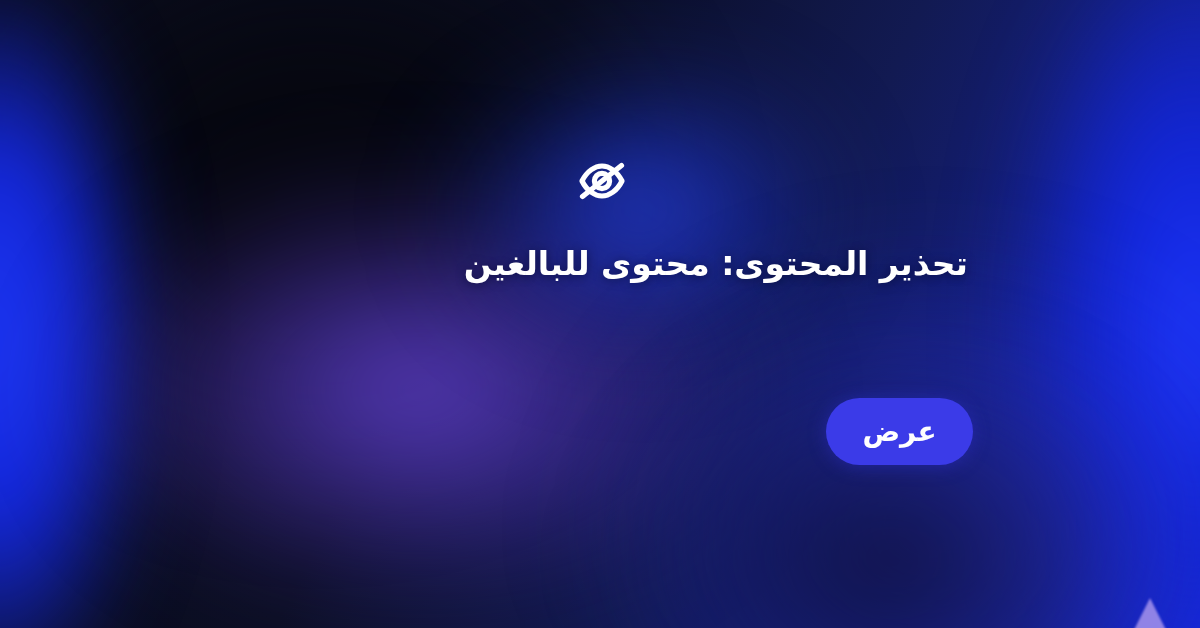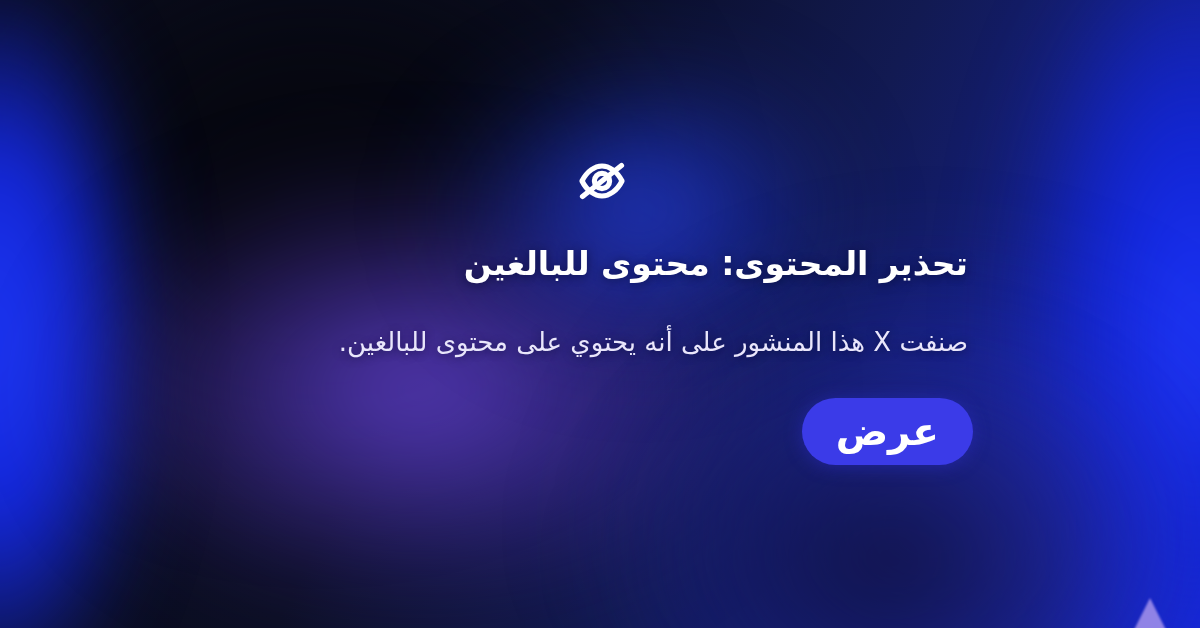--- a/index.html
+++ b/index.html
@@ -194,21 +194,21 @@
     justify-content: center;
     min-width: 147px;
     height: 67px;
     padding: 12px 34px;
     box-sizing: border-box;
     border: none;
     border-radius: 999px;
     background: #3b3be8;
     color: #ffffff;
     font-family: inherit;
-    font-size: 39px;
+    font-size: 28px;
     font-weight: 700;
     line-height: 1;
     cursor: pointer;
     box-shadow: 0 2px 18px rgba(48,48,210,0.45);
   }
 </style>
 </head>
 <body>
 
 <div id="stage">
@@ -230,20 +230,19 @@
     <div class="icon-wrap">
       <svg viewBox="0 0 64 52" fill="none" xmlns="http://www.w3.org/2000/svg" stroke="#ffffff" stroke-width="5.2" stroke-linecap="round" stroke-linejoin="round">
         <path d="M12 26 C17 16, 25 11, 32 11 C39 11, 47 16, 52 26 C47 36, 39 41, 32 41 C25 41, 17 36, 12 26 Z"></path>
         <circle cx="32" cy="26" r="7.6"></circle>
         <line x1="12.5" y1="41.5" x2="51.5" y2="10.5"></line>
       </svg>
     </div>
 
     <div class="headline">تحذير المحتوى: محتوى للبالغين</div>
 
-    <div class="subtext">صنفت X هذا المنشور على أنه يحتوي على محتوى للبالغين.</div>
 
     <div class="cta-row">
       <button class="cta-button" type="button">عرض</button>
     </div>
 
   </div>
 </div>
 
 </body></html>

